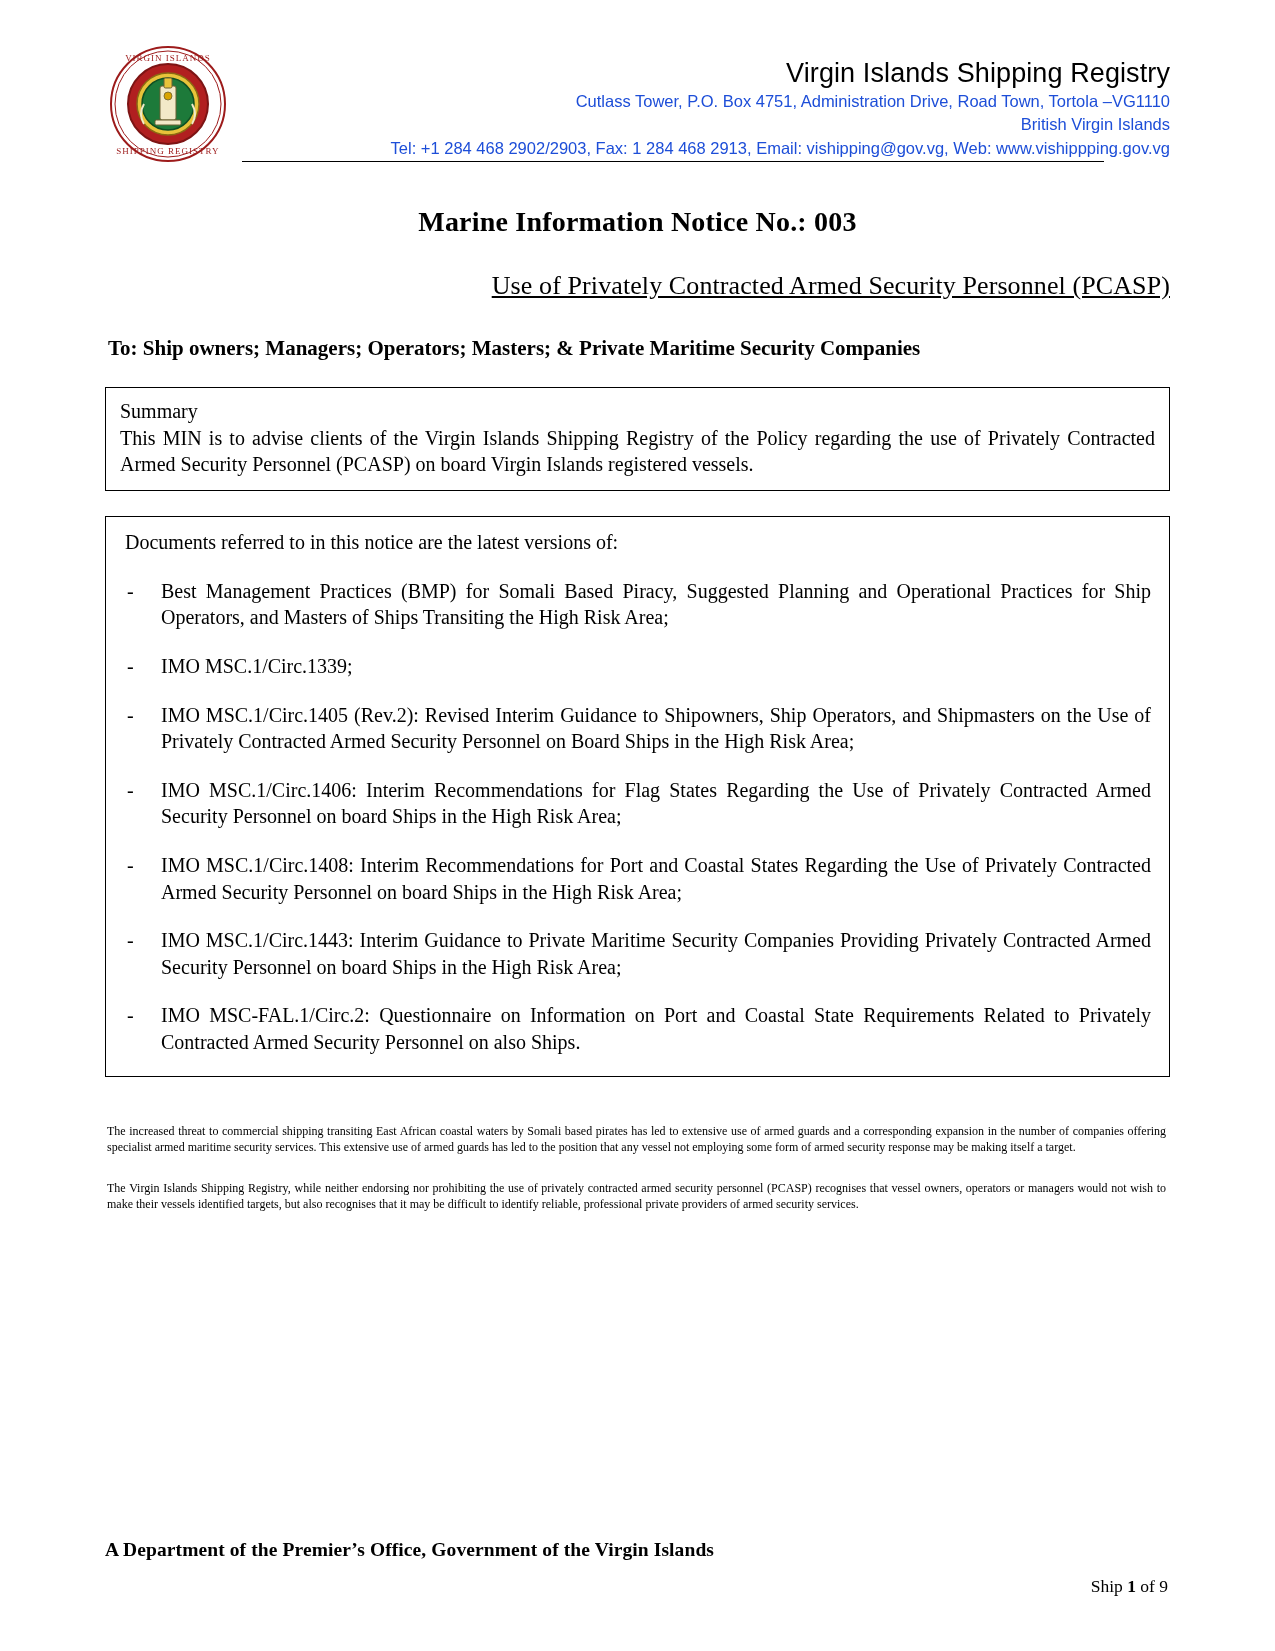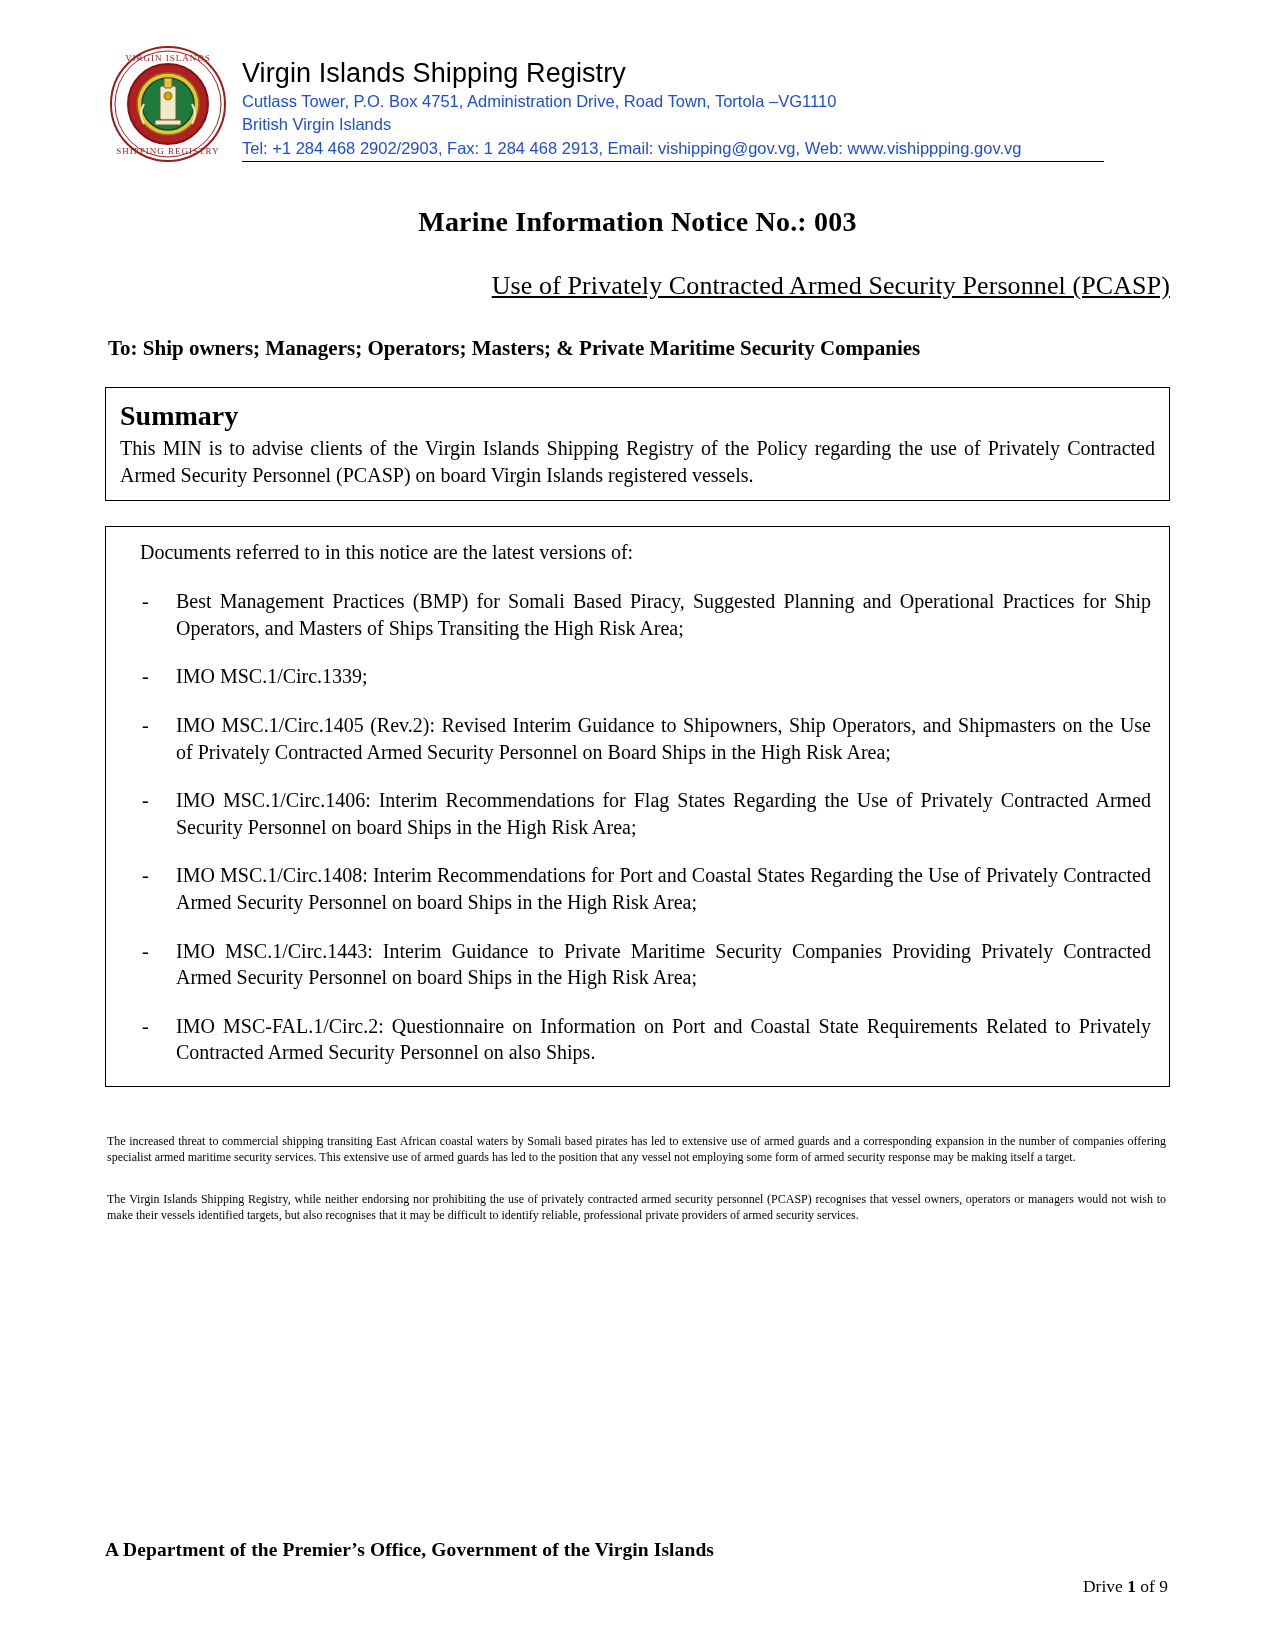--- a/index.html
+++ b/index.html
@@ -35,20 +35,21 @@
     height: 120px;
     flex: 0 0 120px;
     position: relative;
     margin-top: 4px;
   }
   .crest svg { display: block; }
 
   .lh-text {
     padding-top: 18px;
     flex: 1 1 auto;
+    text-align: right;
   }
   .lh-title {
     font-family: "Liberation Sans", sans-serif;
     font-size: 27px;
     line-height: 1.18;
     letter-spacing: 0.1px;
     color: #000;
   }
   .lh-line {
     font-family: "Liberation Sans", sans-serif;
@@ -86,32 +87,32 @@
 
   
   .box {
     border: 1px solid #000;
     margin-top: 24px;
     padding: 10px 14px 12px 14px;
     box-sizing: border-box;
   }
   .box-summary { margin-top: 26px; }
   .summary-label {
-    font-size: 28px;
-    font-weight: bold;
+    font-size: 20px;
+    font-weight: normal;
     line-height: 1.3;
   }
   .summary-body {
     font-size: 20px;
     line-height: 1.32;
     text-align: justify;
     margin-top: 1px;
   }
 
-  .box-docs { margin-top: 25px; padding: 12px 16px 20px 32px; }
+  .box-docs { margin-top: 25px; padding: 12px 16px 20px 17px; }
   .docs-intro {
     font-size: 20px;
     line-height: 1.35;
     margin: 0 0 5px 2px;
   }
   ul.doclist {
     list-style: none;
     margin: 0;
     padding: 0;
   }
@@ -241,20 +242,20 @@
   </div>
 
   <div class="body-wrap">
     <p class="para">The increased threat to commercial shipping transiting East African coastal waters by Somali based pirates has led to extensive use of armed guards and a corresponding expansion in the number of companies offering specialist armed maritime security services. This extensive use of armed guards has led to the position that any vessel not employing some form of armed security response may be making itself a target.</p>
     <p class="para">The Virgin Islands Shipping Registry, while neither endorsing nor prohibiting the use of privately contracted armed security personnel (PCASP) recognises that vessel owners, operators or managers would not wish to make their vessels identified targets, but also recognises that it may be difficult to identify reliable, professional private providers of armed security services.</p>
   </div>
 
   <div class="footer">
     <div class="footer-dept">A Department of the Premier’s Office, Government of the Virgin Islands</div>
     <div class="footer-page">
-      <span>Drive</span>
+      <span>Ship</span>
       <b>1</b>
       <span>of</span>
       <span>9</span>
     </div>
   </div>
 
 </div>
 
 </body></html>

